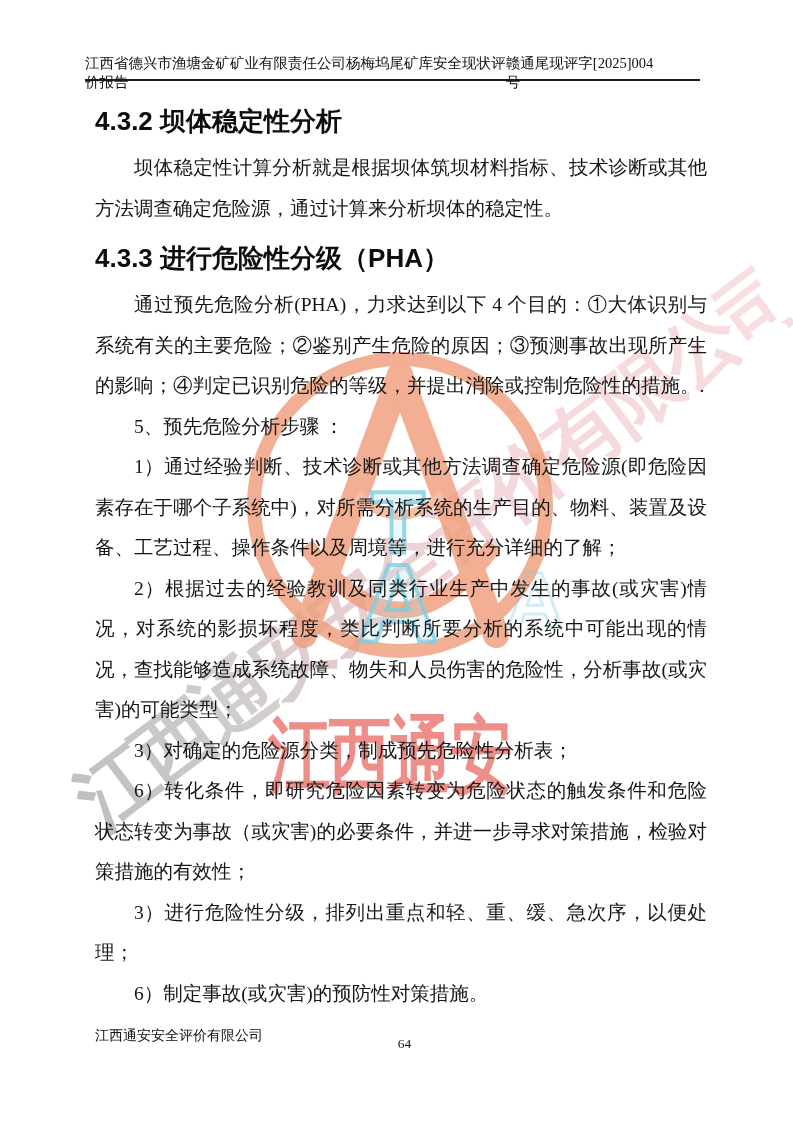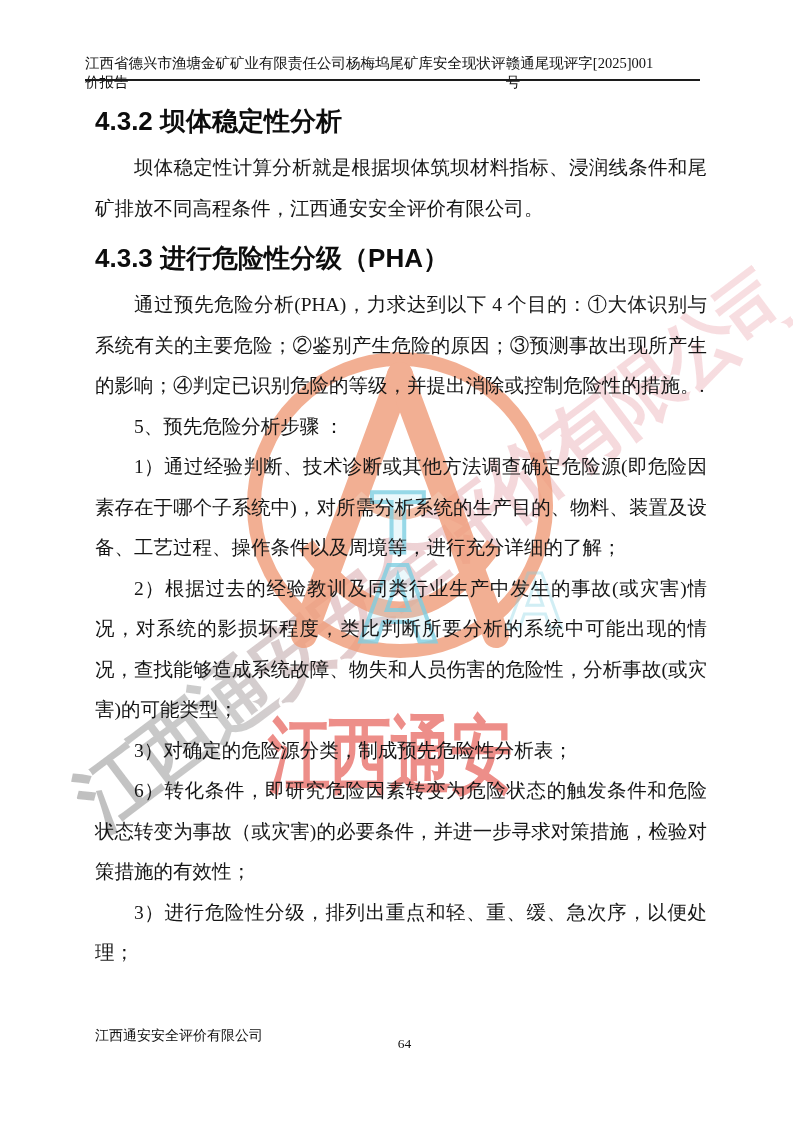--- a/index.html
+++ b/index.html
@@ -92,35 +92,36 @@
 
     <svg class="mono2-svg" width="64" height="84" viewBox="0 0 64 84">
       <text x="32" y="76" text-anchor="middle" font-family="Liberation Sans, sans-serif" font-weight="bold" font-size="80" fill="none" stroke="#7ecfe2" stroke-width="3">A</text>
     </svg>
 
     <div class="red-stamp">江西通安</div>
   </div>
 
   <div class="header">
     <span>江西省德兴市渔塘金矿矿业有限责任公司杨梅坞尾矿库安全现状评价报告</span>
-    <span class="hr-right">赣通尾现评字[2025]001 号</span>
+    <span class="hr-right">赣通尾现评字[2025]004 号</span>
   </div>
   <div class="header-rule"></div>
 
   <div class="content">
 
     <h1>4.3.2 坝体稳定性分析</h1>
-    <p>坝体稳定性计算分析就是根据坝体筑坝材料指标、浸润线条件和尾矿排放不同高程条件，江西通安安全评价有限公司。</p>
+    <p>坝体稳定性计算分析就是根据坝体筑坝材料指标、技术诊断或其他方法调查确定危险源，通过计算来分析坝体的稳定性。</p>
 
     <h1 class="second">4.3.3 进行危险性分级（PHA）</h1>
     <p>通过预先危险分析(PHA)，力求达到以下 4 个目的：①大体识别与系统有关的主要危险；②鉴别产生危险的原因；③预测事故出现所产生的影响；④判定已识别危险的等级，并提出消除或控制危险性的措施。.</p>
     <p>5、预先危险分析步骤 ：</p>
     <p>1）通过经验判断、技术诊断或其他方法调查确定危险源(即危险因素存在于哪个子系统中)，对所需分析系统的生产目的、物料、装置及设备、工艺过程、操作条件以及周境等，进行充分详细的了解；</p>
     <p>2）根据过去的经验教训及同类行业生产中发生的事故(或灾害)情况，对系统的影损坏程度，类比判断所要分析的系统中可能出现的情况，查找能够造成系统故障、物失和人员伤害的危险性，分析事故(或灾害)的可能类型；</p>
     <p>3）对确定的危险源分类，制成预先危险性分析表；</p>
     <p>6）转化条件，即研究危险因素转变为危险状态的触发条件和危险状态转变为事故（或灾害)的必要条件，并进一步寻求对策措施，检验对策措施的有效性；</p>
     <p>3）进行危险性分级，排列出重点和轻、重、缓、急次序，以便处理；</p>
+    <p>6）制定事故(或灾害)的预防性对策措施。</p>
   </div>
 
   <div class="page-number">64</div>
   <div class="footer-company">江西通安安全评价有限公司</div>
 
 </div>
 
 </body></html>

